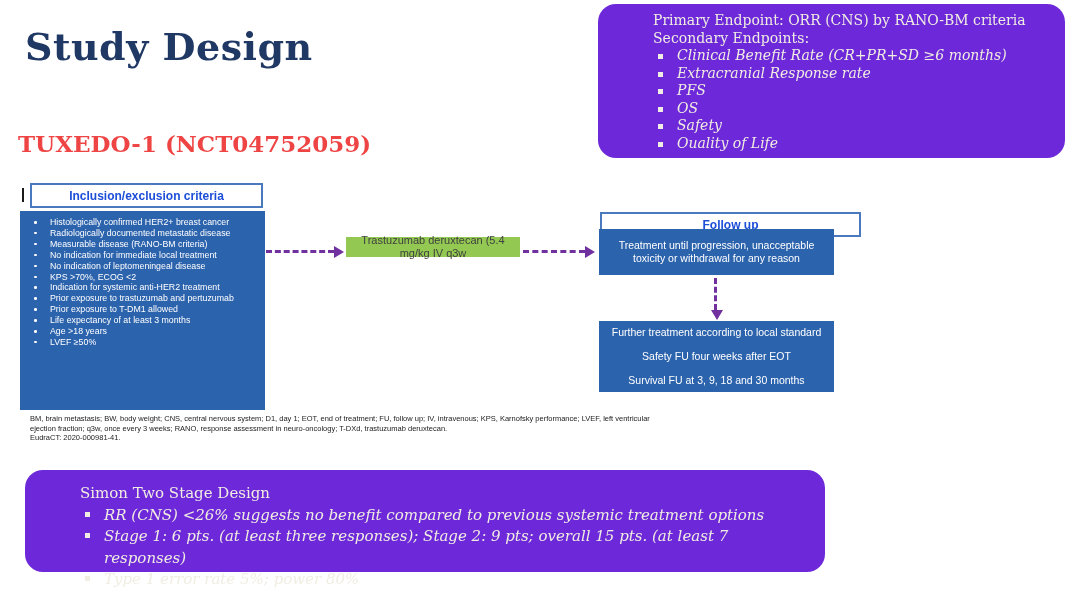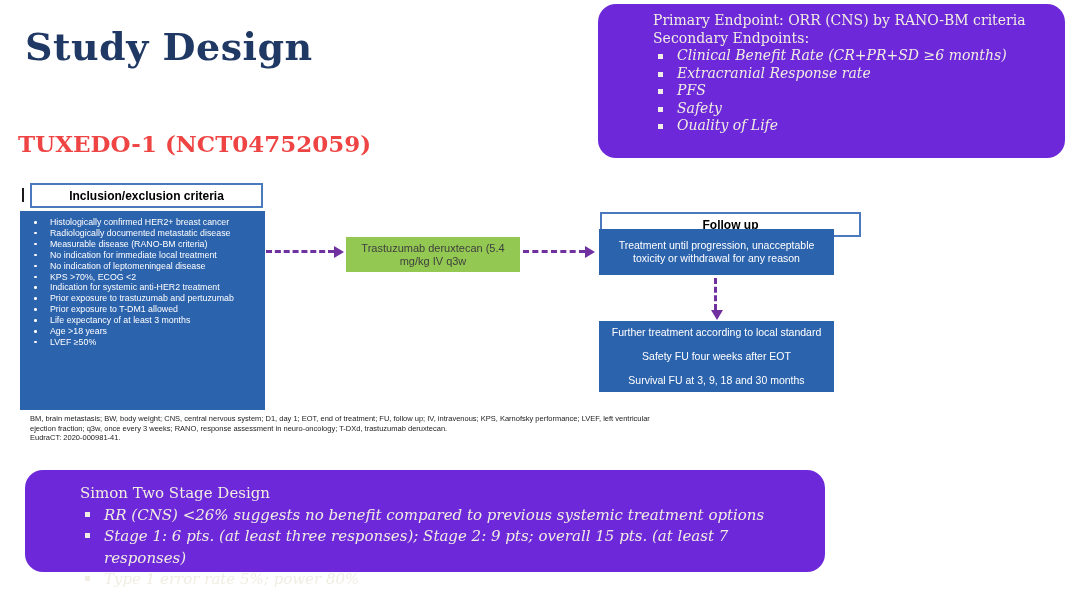--- a/index.html
+++ b/index.html
@@ -27,36 +27,36 @@
   .simon-box{left:25px;top:470px;width:800px;height:102px;padding:13px 20px 8px 55px;box-sizing:border-box;font-size:15px;line-height:21.5px;}
   .navy-box ul{margin:0;padding:0;list-style:none;font-style:italic;}
   .navy-box li{position:relative;padding-left:24px;}
   .navy-box li::before{
     content:"";position:absolute;left:5px;top:7px;width:5px;height:5px;background:#f0ede2;
   }
   
   .hdr-box{
     position:absolute;background:#ffffff;border:2px solid #4a7abd;box-sizing:border-box;
     display:flex;align-items:center;justify-content:center;
-    font-size:12px;font-weight:700;color:#000000;
+    font-size:12px;font-weight:700;color:#1d4ed8;
   }
   .hdr-inclusion{left:30px;top:183px;width:233px;height:25px;}
   .hdr-followup{left:600px;top:183px;width:261px;height:25px;margin-top:29px;}
   .tick-mark{position:absolute;left:22px;top:188px;width:2px;height:14px;background:#1a1a1a;}
   .criteria-box{
     position:absolute;left:20px;top:211px;width:245px;height:199px;background:#2c63ad;
     box-sizing:border-box;padding:6px 6px 4px 8px;color:#ffffff;font-size:8.8px;line-height:10.9px;
   }
   .criteria-box ul{margin:0;padding:0;list-style:none;}
   .criteria-box li{position:relative;padding-left:22px;}
   .criteria-box li::before{
     content:"";position:absolute;left:6px;top:4px;width:2.5px;height:2.5px;border-radius:50%;background:#ffffff;
   }
   .green-box{
-    position:absolute;left:346px;top:237px;width:174px;height:35px;background:#93c952;
+    position:absolute;left:346px;top:237px;width:174px;height:20px;background:#93c952;
     box-sizing:border-box;display:flex;align-items:center;justify-content:center;text-align:center;
     color:#3f3f3f;font-size:11px;line-height:13px;padding:2px 8px;
   }
   .blue-box{
     position:absolute;background:#2c63ad;color:#ffffff;box-sizing:border-box;
     display:flex;flex-direction:column;align-items:center;justify-content:center;
     text-align:center;font-size:10.5px;line-height:13px;
   }
   .treat-box{left:599px;top:229px;width:235px;height:46px;padding:4px 16px;}
   .further-box{left:599px;top:321px;width:235px;height:71px;padding:5px 8px;justify-content:space-between;}
@@ -85,20 +85,21 @@
 <div class="slide-title">Study Design</div>
 <div class="slide-subtitle">TUXEDO-1 (NCT04752059)</div>
 
 <div class="navy-box endpoints-box">
   <div>Primary Endpoint: ORR (CNS) by RANO-BM criteria</div>
   <div>Secondary Endpoints:</div>
   <ul>
       <li><span>Clinical Benefit Rate (CR+PR+SD ≥6 months)</span></li>
       <li><span>Extracranial Response rate</span></li>
       <li><span>PFS</span></li>
+      <li><span>OS</span></li>
       <li><span>Safety</span></li>
       <li><span>Ouality of Life</span></li>
     </ul>
 </div>
 
 <div class="tick-mark"></div>
 
 <div class="hdr-box hdr-inclusion">
   <span>Inclusion/exclusion criteria</span>
 </div>

